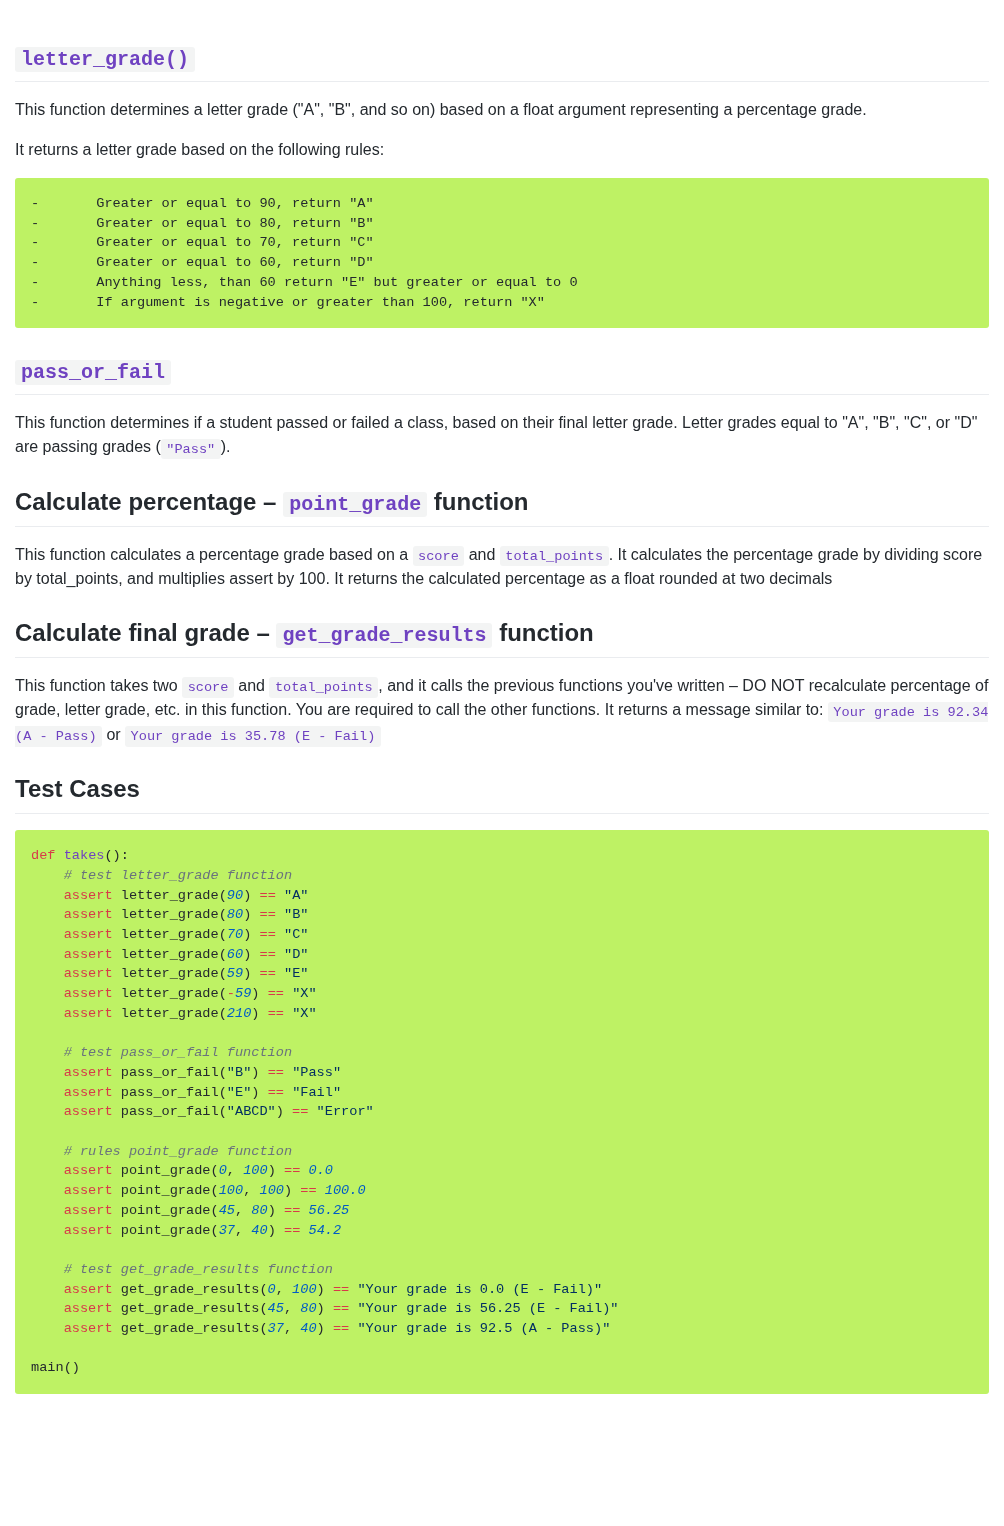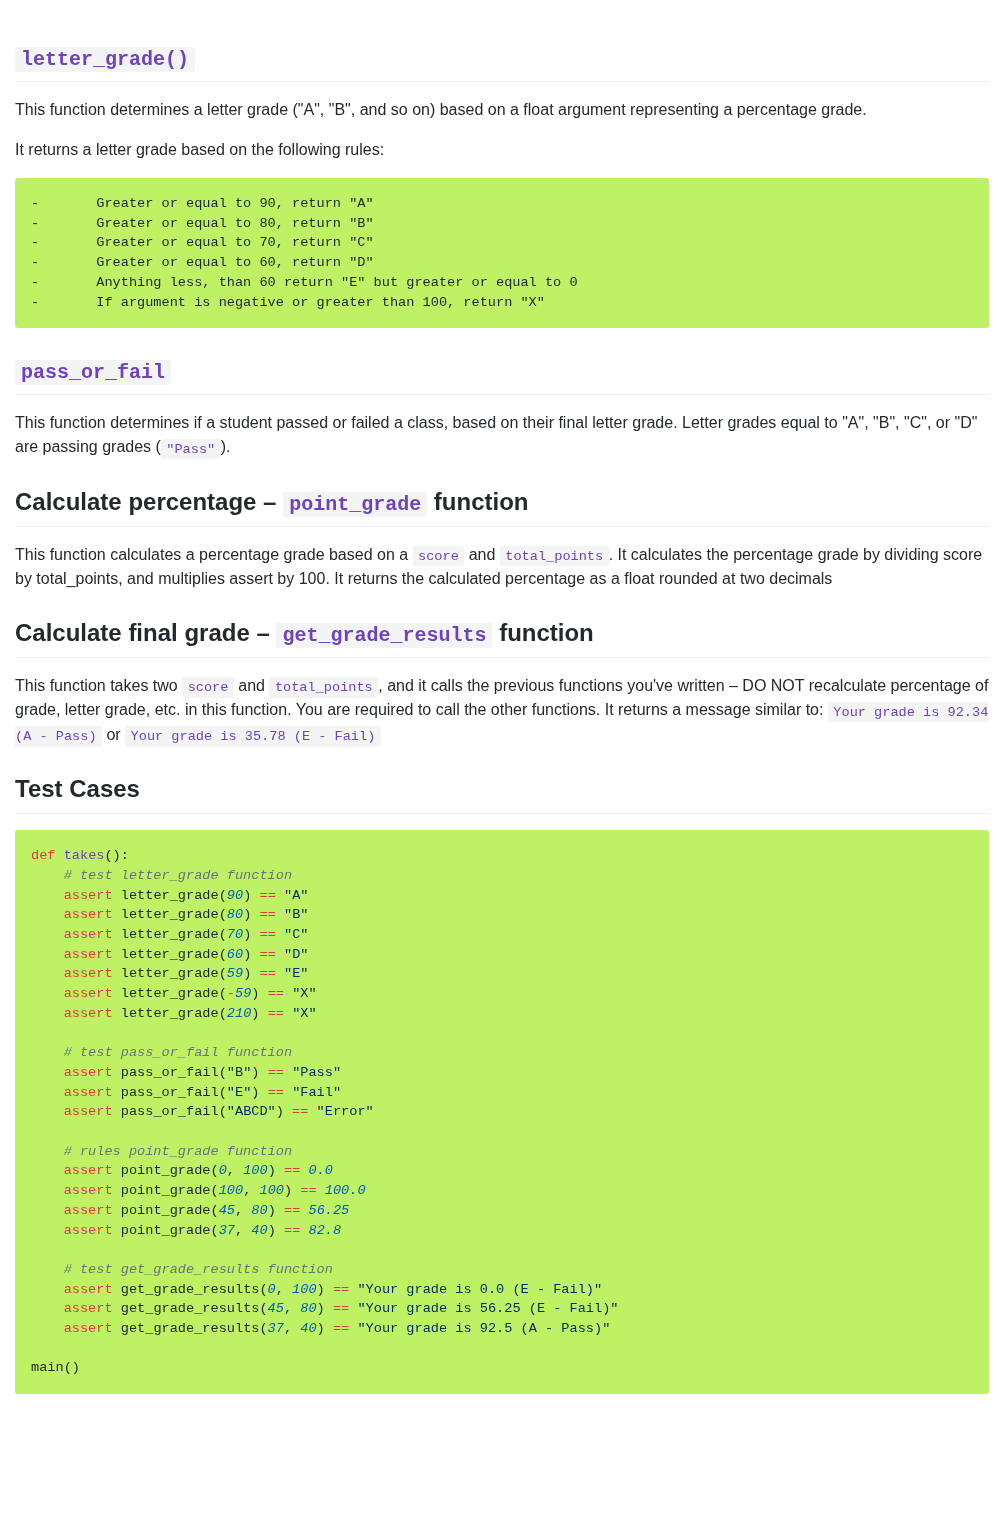--- a/index.html
+++ b/index.html
@@ -107,21 +107,21 @@
 
     <span class="tok-c"># test pass_or_fail function</span>
     <span class="tok-k">assert</span> <span class="tok-p">pass_or_fail(</span><span class="tok-s">"B"</span><span class="tok-p">) </span><span class="tok-o">==</span> <span class="tok-s">"Pass"</span>
     <span class="tok-k">assert</span> <span class="tok-p">pass_or_fail(</span><span class="tok-s">"E"</span><span class="tok-p">) </span><span class="tok-o">==</span> <span class="tok-s">"Fail"</span>
     <span class="tok-k">assert</span> <span class="tok-p">pass_or_fail(</span><span class="tok-s">"ABCD"</span><span class="tok-p">) </span><span class="tok-o">==</span> <span class="tok-s">"Error"</span>
 
     <span class="tok-c"># rules point_grade function</span>
     <span class="tok-k">assert</span> <span class="tok-p">point_grade(</span><span class="tok-n">0</span><span class="tok-p">, </span><span class="tok-n">100</span><span class="tok-p">) </span><span class="tok-o">==</span> <span class="tok-n">0.0</span>
     <span class="tok-k">assert</span> <span class="tok-p">point_grade(</span><span class="tok-n">100</span><span class="tok-p">, </span><span class="tok-n">100</span><span class="tok-p">) </span><span class="tok-o">==</span> <span class="tok-n">100.0</span>
     <span class="tok-k">assert</span> <span class="tok-p">point_grade(</span><span class="tok-n">45</span><span class="tok-p">, </span><span class="tok-n">80</span><span class="tok-p">) </span><span class="tok-o">==</span> <span class="tok-n">56.25</span>
-    <span class="tok-k">assert</span> <span class="tok-p">point_grade(</span><span class="tok-n">37</span><span class="tok-p">, </span><span class="tok-n">40</span><span class="tok-p">) </span><span class="tok-o">==</span> <span class="tok-n">82.8</span>
+    <span class="tok-k">assert</span> <span class="tok-p">point_grade(</span><span class="tok-n">37</span><span class="tok-p">, </span><span class="tok-n">40</span><span class="tok-p">) </span><span class="tok-o">==</span> <span class="tok-n">54.2</span>
 
     <span class="tok-c"># test get_grade_results function</span>
     <span class="tok-k">assert</span> <span class="tok-p">get_grade_results(</span><span class="tok-n">0</span><span class="tok-p">, </span><span class="tok-n">100</span><span class="tok-p">) </span><span class="tok-o">==</span> <span class="tok-s">"Your grade is 0.0 (E - Fail)"</span>
     <span class="tok-k">assert</span> <span class="tok-p">get_grade_results(</span><span class="tok-n">45</span><span class="tok-p">, </span><span class="tok-n">80</span><span class="tok-p">) </span><span class="tok-o">==</span> <span class="tok-s">"Your grade is 56.25 (E - Fail)"</span>
     <span class="tok-k">assert</span> <span class="tok-p">get_grade_results(</span><span class="tok-n">37</span><span class="tok-p">, </span><span class="tok-n">40</span><span class="tok-p">) </span><span class="tok-o">==</span> <span class="tok-s">"Your grade is 92.5 (A - Pass)"</span>
 
 <span class="tok-p">main()</span>
 </pre>
 
 </body></html>

